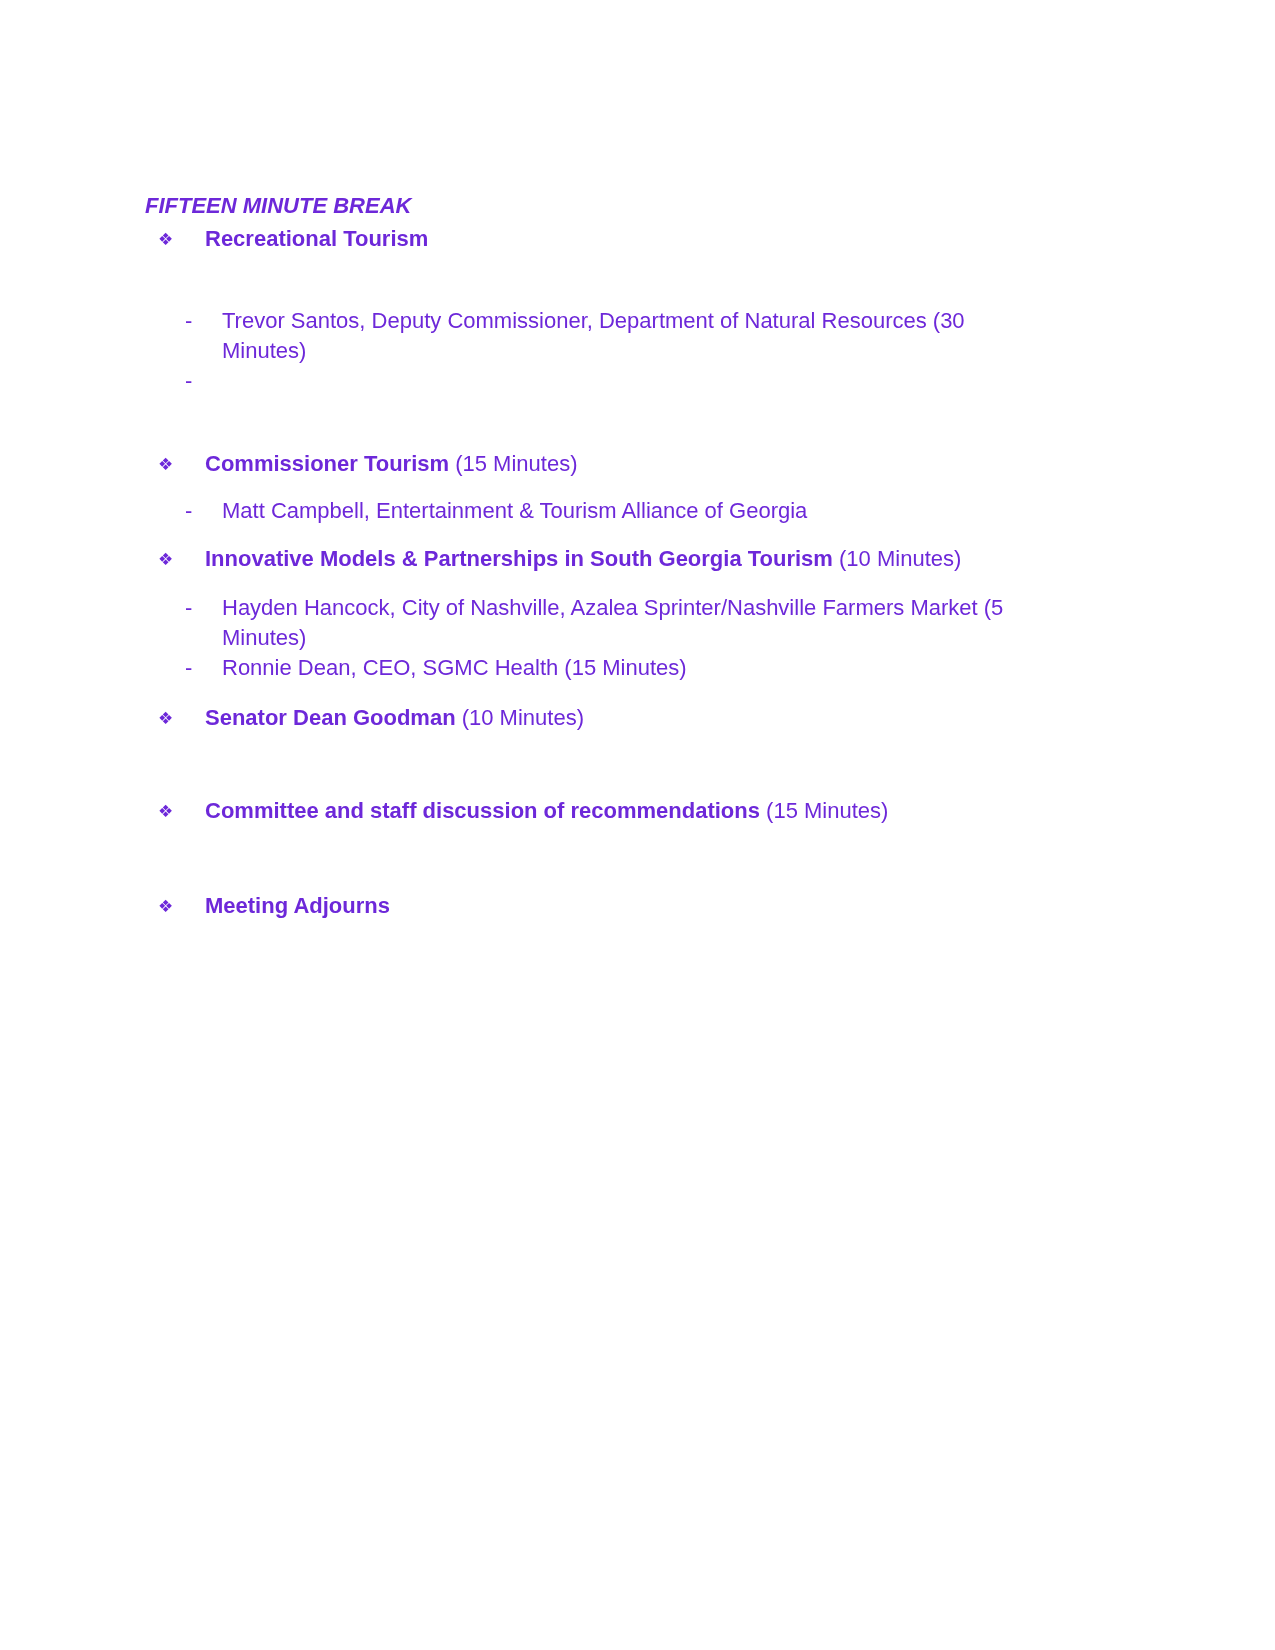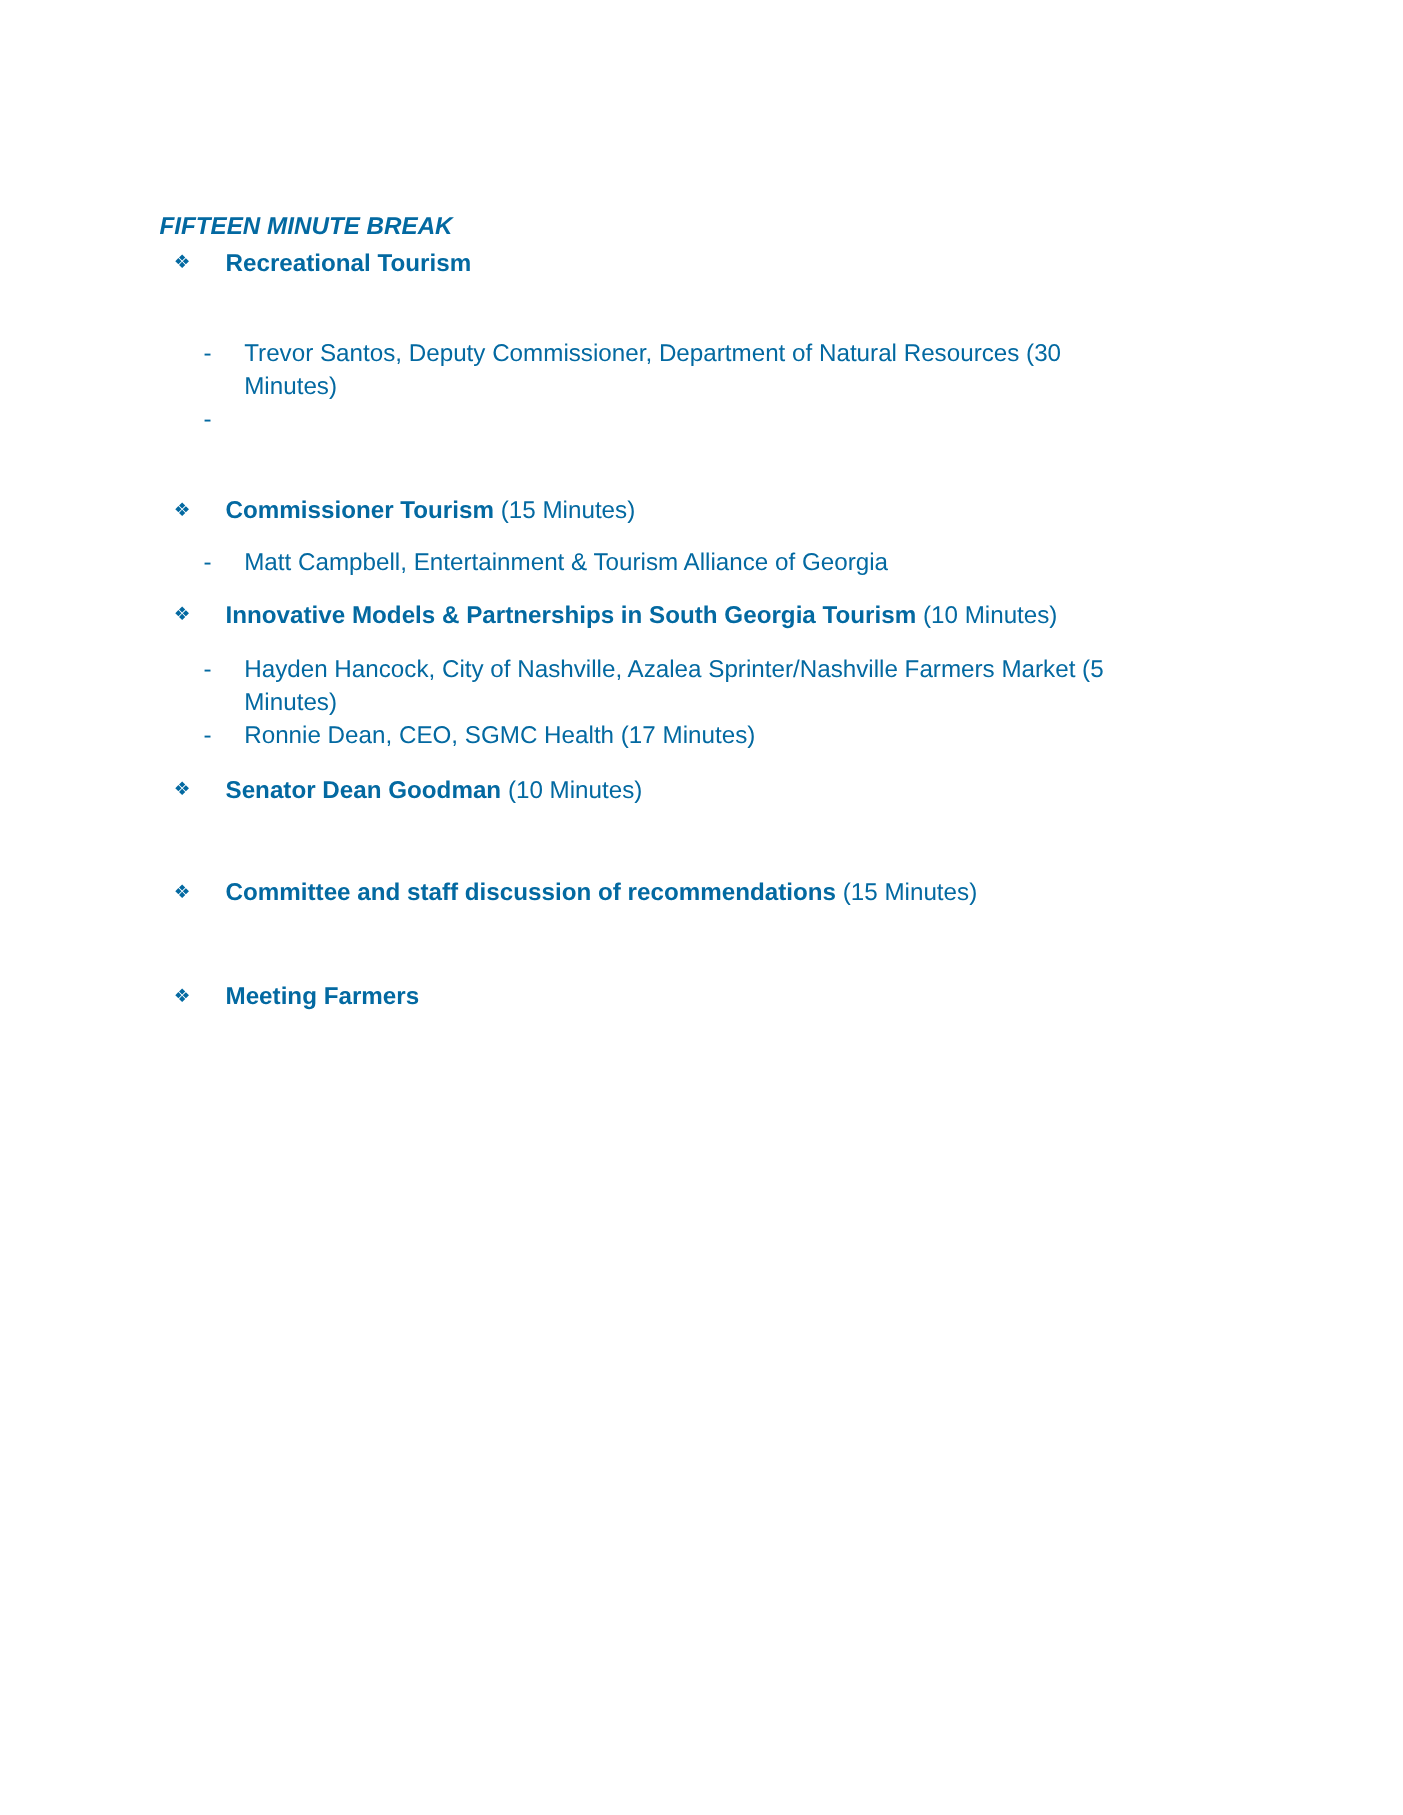--- a/index.html
+++ b/index.html
@@ -2,21 +2,21 @@
 <html><head>
 <meta charset="utf-8">
 <style>
   * { box-sizing: border-box; }
   html, body { margin: 0; padding: 0; background: #ffffff; }
   .page {
     position: relative;
     width: 1275px;
     height: 1650px;
     background: #ffffff;
-    color: #0369a1;
+    color: #6d28d9;
     font: 400 22px/30px "Liberation Sans", "DejaVu Sans", sans-serif;
     padding: 191px 100px 0 145px;
     overflow: hidden;
   }
   .heading {
     font-weight: 700;
     font-style: italic;
     white-space: nowrap;
   }
   .section {
@@ -89,33 +89,33 @@
     <div class="subitem">
       <span class="dash-marker">-</span>
       <div class="lines">
         <div>Hayden Hancock, City of Nashville, Azalea Sprinter/Nashville Farmers Market (5</div>
         <div>Minutes)</div>
       </div>
     </div>
     <div class="subitem">
       <span class="dash-marker">-</span>
       <div class="lines">
-        <div>Ronnie Dean, CEO, SGMC Health (17 Minutes)</div>
+        <div>Ronnie Dean, CEO, SGMC Health (15 Minutes)</div>
       </div>
     </div>
   </div>
 
   <div class="section" style="margin-top:20px">
     <span class="bullet-icon">❖</span>
     <div class="stext"><b class="title">Senator Dean Goodman</b><span class="suffix"> (10 Minutes)</span></div>
   </div>
 
   <div class="section" style="margin-top:63px">
     <span class="bullet-icon">❖</span>
     <div class="stext"><b class="title">Committee and staff discussion of recommendations</b><span class="suffix"> (15 Minutes)</span></div>
   </div>
 
   <div class="section" style="margin-top:65px">
     <span class="bullet-icon">❖</span>
-    <div class="stext"><b class="title">Meeting Farmers</b><span class="suffix"></span></div>
+    <div class="stext"><b class="title">Meeting Adjourns</b><span class="suffix"></span></div>
   </div>
 
 </div>
 
 </body></html>

